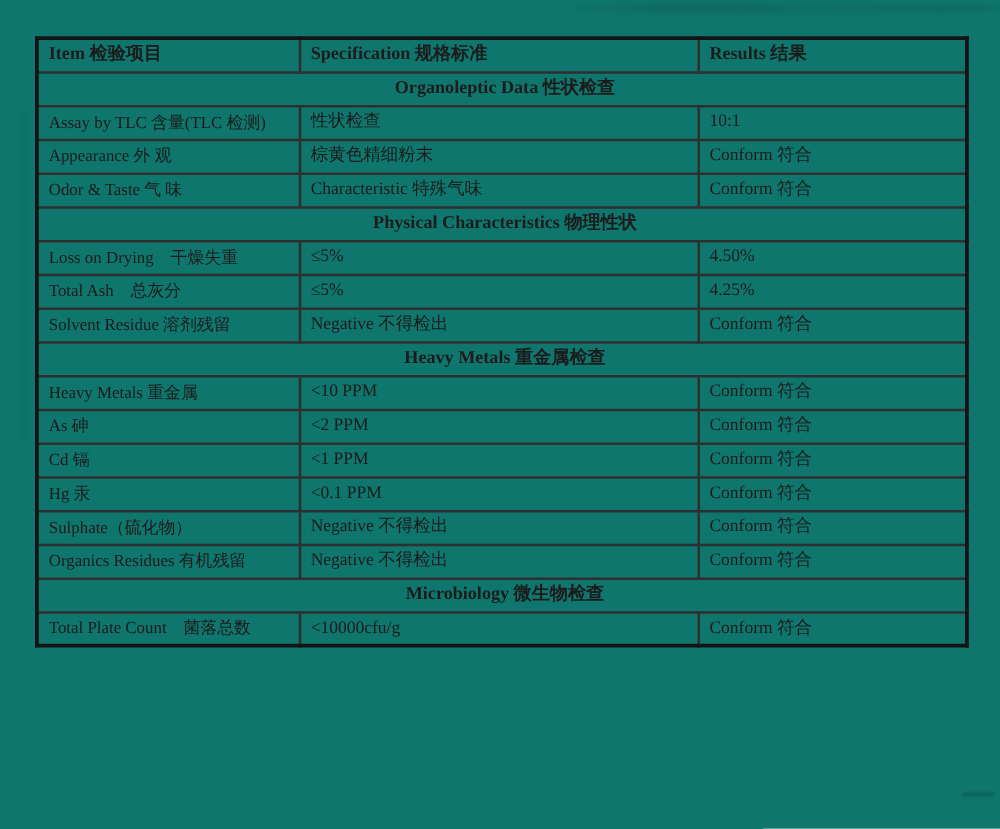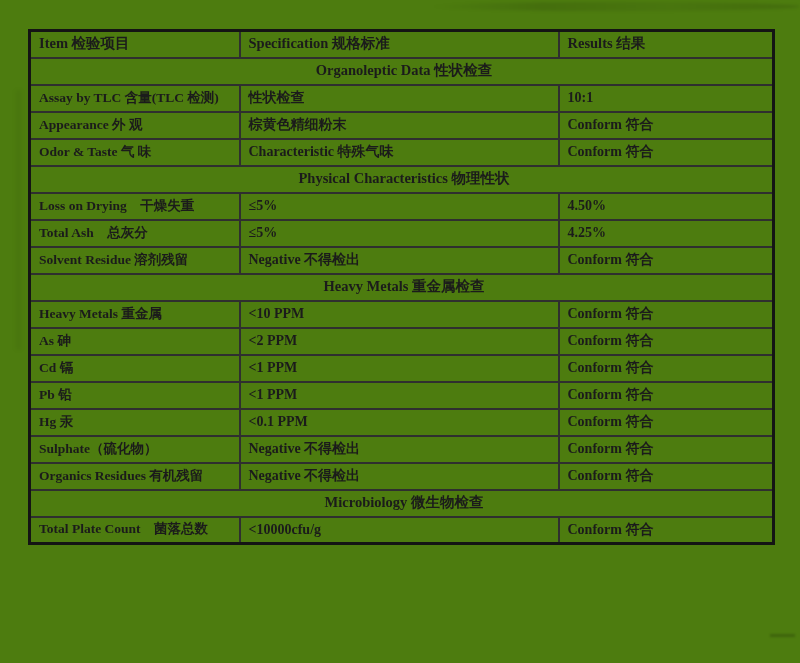--- a/index.html
+++ b/index.html
@@ -5,21 +5,21 @@
   * { box-sizing: border-box; }
   html, body { margin: 0; padding: 0; }
   body {
     width: 800px; height: 663px;
     background: #ffffff;
     font-family: "Liberation Serif", "DejaVu Serif", serif;
   }
   .page {
     position: relative;
     width: 800px; height: 663px;
-    background: #4d7c0f;
+    background: #0f766e;
     overflow: hidden;
     color: #1b1b1b;
   }
   
   .scan-streak-top {
     position: absolute; top: 2px; left: 430px; width: 370px; height: 9px;
     background: linear-gradient(90deg, rgba(0,0,0,0.00), rgba(0,0,0,0.10) 30%, rgba(0,0,0,0.05) 65%, rgba(0,0,0,0.12));
     border-radius: 50%;
     filter: blur(1.5px);
   }
@@ -43,21 +43,20 @@
   .coa th, .coa td {
     border: 2px solid #2f2f2f;
     height: 27px;
     padding: 1px 3px 1px 8px;
     text-align: left;
     vertical-align: middle;
     white-space: pre;
     overflow: hidden;
     font-size: 14px;
     line-height: 1.1;
-    font-weight: bold;
   }
   .coa thead th { font-weight: bold; font-size: 14.5px; }
   .coa td.c1 { font-size: 13.5px; }
   .coa tr.section td {
     font-weight: bold;
     font-size: 14.5px;
     text-align: center;
   }
 </style>
 </head>
@@ -132,25 +131,20 @@
         <td class="c1">As 砷</td>
         <td class="c2">&lt;2 PPM</td>
         <td class="c3">Conform 符合</td>
       </tr>
       <tr>
         <td class="c1">Cd 镉</td>
         <td class="c2">&lt;1 PPM</td>
         <td class="c3">Conform 符合</td>
       </tr>
       <tr>
-        <td class="c1">Pb 铅</td>
-        <td class="c2">&lt;1 PPM</td>
-        <td class="c3">Conform 符合</td>
-      </tr>
-      <tr>
         <td class="c1">Hg 汞</td>
         <td class="c2">&lt;0.1 PPM</td>
         <td class="c3">Conform 符合</td>
       </tr>
       <tr>
         <td class="c1">Sulphate（硫化物）</td>
         <td class="c2">Negative 不得检出</td>
         <td class="c3">Conform 符合</td>
       </tr>
       <tr>

